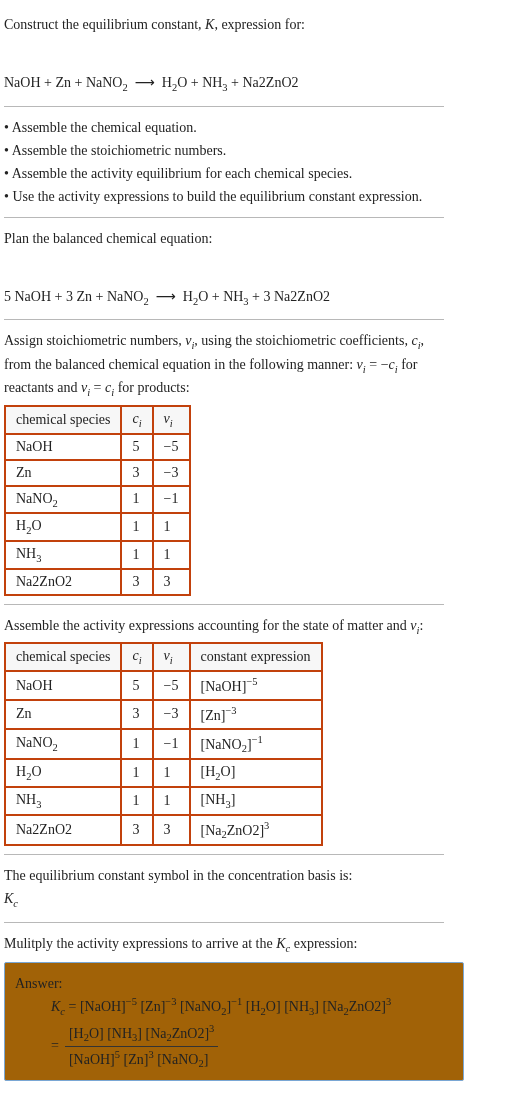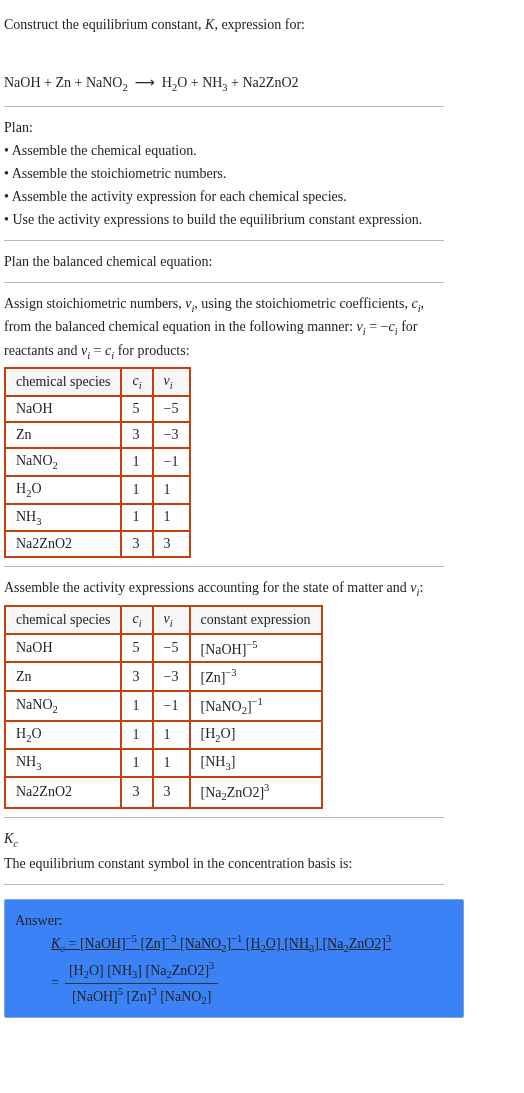--- a/index.html
+++ b/index.html
@@ -38,49 +38,47 @@
     text-align: left;
     font-weight: normal;
     font-size: 14px;
     margin-top: 44px;
   }
   table.data th {
     background: #f7f7f7;
   }
   .answer-box {
     border: 1px solid #7aa7d4;
-    background: #3b82f6;
+    background: #a16207;
     border-radius: 2px;
     padding: 8px 10px;
     margin-top: 6px;
     width: 460px;
     box-sizing: border-box;
   }
   sub { font-size: 0.75em; }
   sup { font-size: 0.75em; }
   .frac {
     display: inline-block;
     vertical-align: middle;
-    text-align: center;
   }
   .frac .num {
     display: block;
     border-bottom: 1px solid #333;
     padding: 0 4px;
     line-height: 1.5;
   }
   .frac .den {
     display: block;
     padding: 0 4px;
     line-height: 1.5;
   }
   .indent {
     padding-left: 36px;
     display: block;
-    text-decoration: underline;
   }
   .ital { font-style: italic; }
   .nowrap { white-space: nowrap; margin-top: 37px; }
 </style>
 </head>
 <body>
 
 <div class="container">
 
   <div class="section">
@@ -88,31 +86,33 @@
       Construct the equilibrium constant, <span class="ital">K</span>, expression for:
     </div>
     <div class="eq-line nowrap">
       NaOH + Zn + NaNO<sub>2</sub>&nbsp;&nbsp;⟶&nbsp;&nbsp;H<sub>2</sub>O + NH<sub>3</sub> + Na2ZnO2
     </div>
   </div>
 
   <hr class="sep">
 
   <div class="section">
-    <div class="text-line">Plan:</div>
     <div class="text-line">• Assemble the chemical equation.</div>
     <div class="text-line">• Assemble the stoichiometric numbers.</div>
-    <div class="text-line">• Assemble the activity expression for each chemical species.</div>
+    <div class="text-line">• Assemble the activity equilibrium for each chemical species.</div>
     <div class="text-line">• Use the activity expressions to build the equilibrium constant expression.</div>
   </div>
 
   <hr class="sep">
 
   <div class="section">
     <div class="text-line">Plan the balanced chemical equation:</div>
+    <div class="eq-line nowrap">
+      5 NaOH + 3 Zn + NaNO<sub>2</sub>&nbsp;&nbsp;⟶&nbsp;&nbsp;H<sub>2</sub>O + NH<sub>3</sub> + 3 Na2ZnO2
+    </div>
   </div>
 
   <hr class="sep">
 
   <div class="section">
     <div class="text-line">
       Assign stoichiometric numbers, <span class="ital">ν<sub>i</sub></span>, using the stoichiometric coefficients, <span class="ital">c<sub>i</sub></span>, from the balanced chemical equation in the following manner: <span class="ital">ν<sub>i</sub></span> = −<span class="ital">c<sub>i</sub></span> for reactants and <span class="ital">ν<sub>i</sub></span> = <span class="ital">c<sub>i</sub></span> for products:
     </div>
     <table class="data">
       <tbody>
@@ -205,27 +205,30 @@
         <td>3</td>
         <td>[Na<sub>2</sub>ZnO2]<sup>3</sup></td>
       </tr>
     </tbody>
       </table>
   </div>
 
   <hr class="sep">
 
   <div class="section">
+    <div class="text-line">The equilibrium constant symbol in the concentration basis is:</div>
     <div class="text-line"><span class="ital">K<sub>c</sub></span></div>
-    <div class="text-line">The equilibrium constant symbol in the concentration basis is:</div>
-  </div>
-
-  <hr class="sep">
-
-  <div class="section">
+  </div>
+
+  <hr class="sep">
+
+  <div class="section">
+    <div class="text-line">
+      Mulitply the activity expressions to arrive at the <span class="ital">K<sub>c</sub></span> expression:
+    </div>
 
     <div class="answer-box">
       <div class="text-line">Answer:</div>
       <span class="indent">
         <span class="nowrap">
           <span class="ital">K<sub>c</sub></span> =
           [NaOH]<sup>−5</sup> [Zn]<sup>−3</sup> [NaNO<sub>2</sub>]<sup>−1</sup>
           [H<sub>2</sub>O] [NH<sub>3</sub>] [Na<sub>2</sub>ZnO2]<sup>3</sup>
         </span><br>
         <span class="nowrap" style="display:inline-flex; align-items:center; gap:6px; margin-top:4px;">

